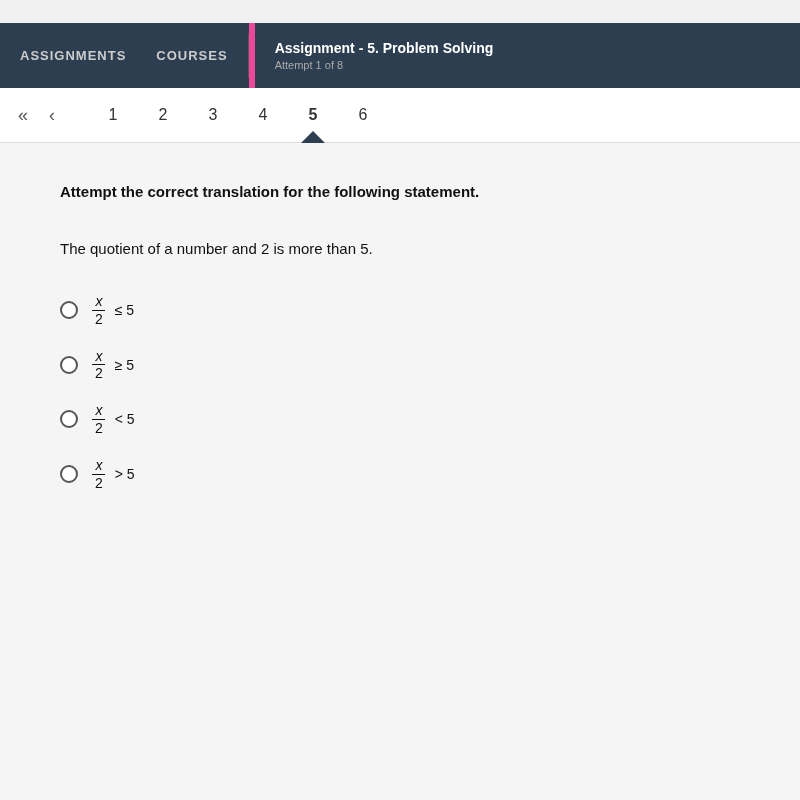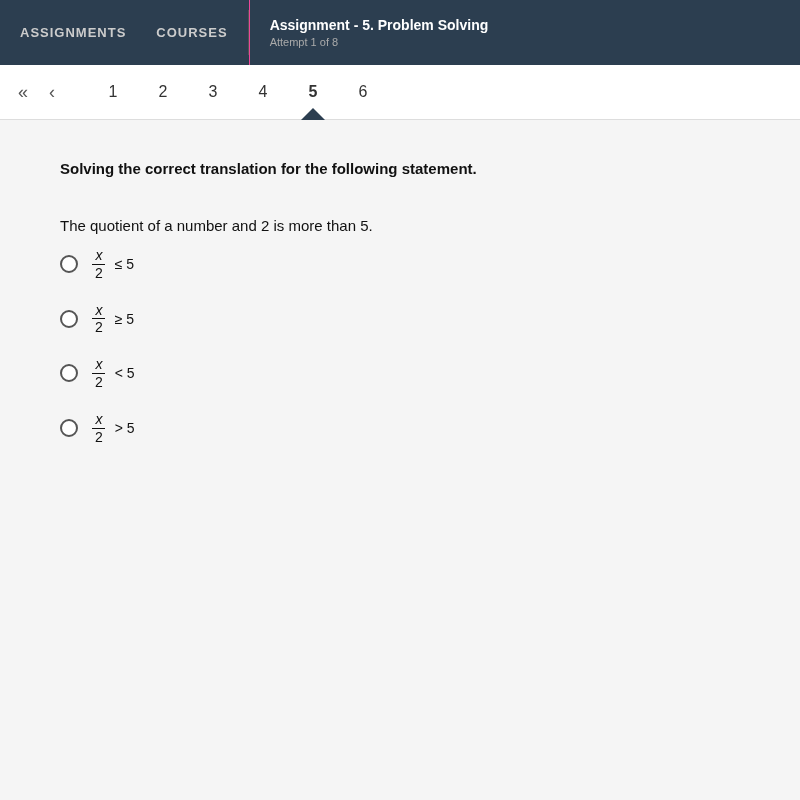--- a/index.html
+++ b/index.html
@@ -10,20 +10,21 @@
       background: #f0f0f0;
       overflow: hidden;
     }
 
     
     .top-nav {
       display: flex;
       align-items: stretch;
       background: #2c3e50;
       height: 65px;
+      margin-top: 23px;
     }
     .nav-left {
       display: flex;
       align-items: center;
       padding: 0 20px;
       gap: 30px;
     }
     .nav-item {
       color: #ccc;
       font-size: 13px;
@@ -35,21 +36,21 @@
     .nav-divider {
       width: 1px;
       background: #555;
       margin: 10px 0;
     }
     .nav-right {
       display: flex;
       flex-direction: column;
       justify-content: center;
       padding: 8px 20px;
-      border-left: 1px solid #ec4899;
+      border-left: 6px solid #ec4899;
     }
     .assignment-title {
       color: #fff;
       font-size: 14px;
       font-weight: bold;
     }
     .assignment-subtitle {
       color: #aaa;
       font-size: 11px;
       margin-top: 3px;
@@ -117,21 +118,21 @@
     .question-instruction {
       font-size: 15px;
       font-weight: bold;
       color: #111;
       margin-bottom: 40px;
     }
 
     .question-body {
       font-size: 15px;
       color: #111;
-      margin-bottom: 13px;
+      margin-bottom: 36px;
     }
 
     .choices {
       display: flex;
       flex-direction: column;
       gap: 20px;
       margin-top: 10px;
     }
 
     .choice-item {
@@ -206,21 +207,21 @@
     <div class="q-num">1</div>
     <div class="q-num">2</div>
     <div class="q-num">3</div>
     <div class="q-num">4</div>
     <div class="q-num active">5</div>
     <div class="q-num">6</div>
   </div>
 </div>
 
 <div class="main-content">
-  <div class="question-instruction">Solving the correct translation for the following statement.</div>
+  <div class="question-instruction">Attempt the correct translation for the following statement.</div>
 
   <div class="question-body">The quotient of a number and 2 is more than 5.</div>
 
   <div class="choices">
 
     <div class="choice-item">
       <div class="choice-radio"></div>
       <div class="math-expr">
         <span class="fraction">
           <span class="numerator">x</span>

